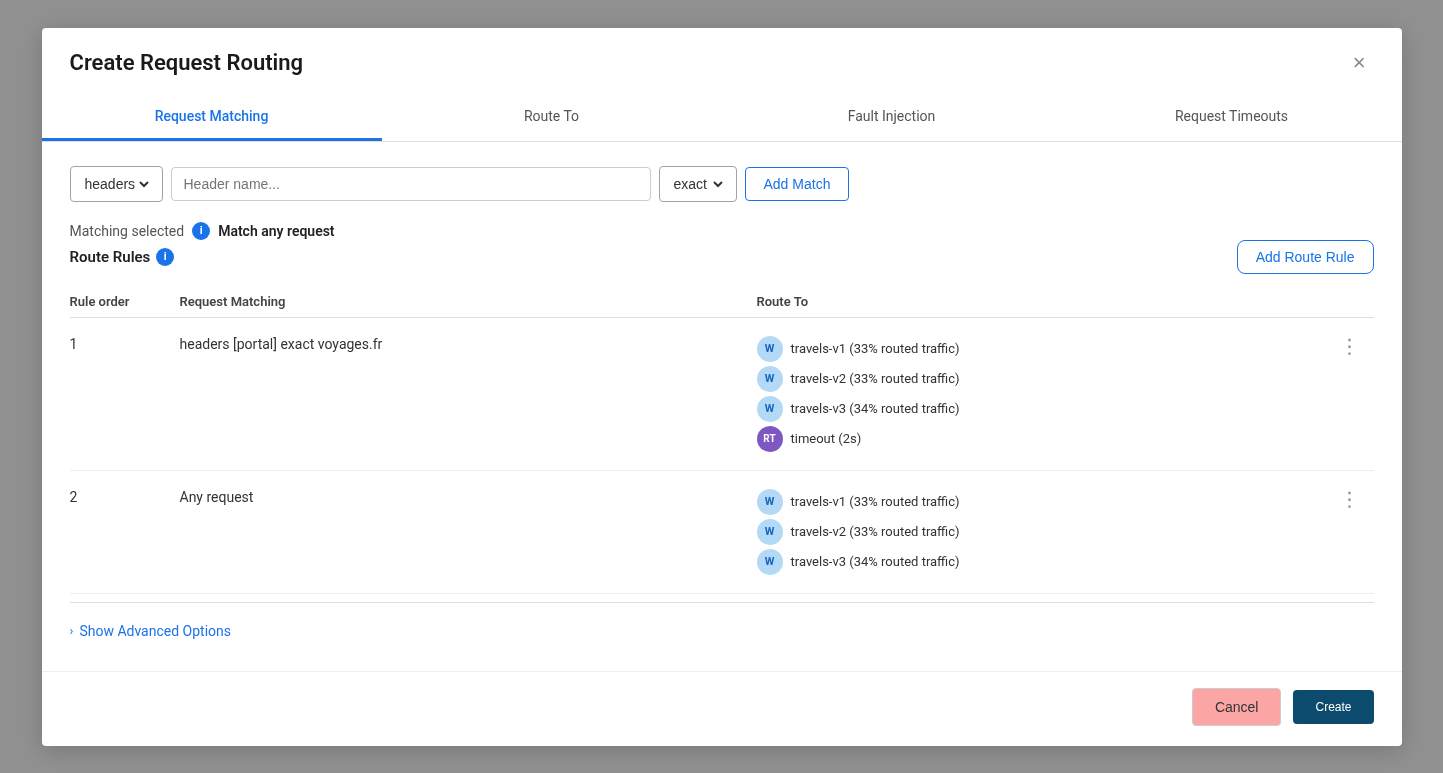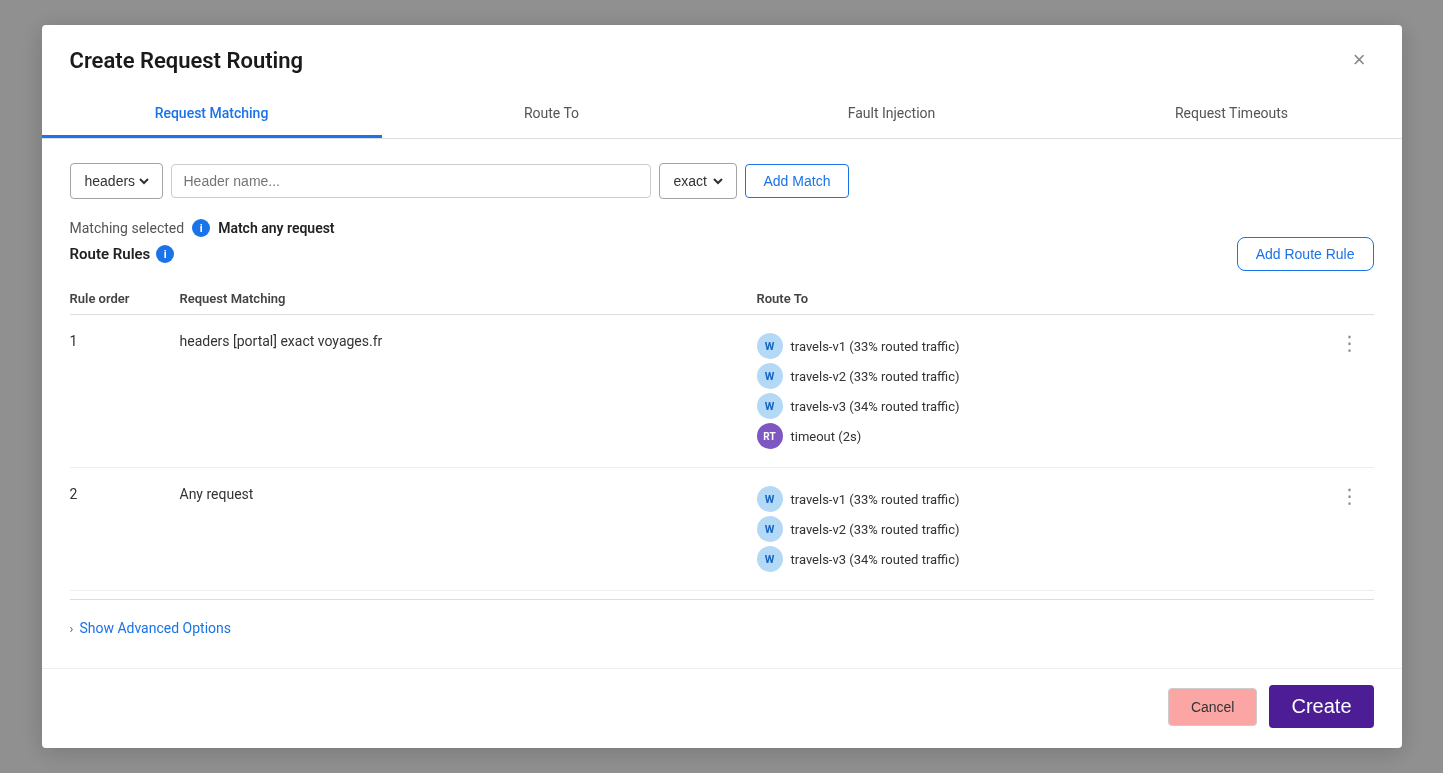--- a/index.html
+++ b/index.html
@@ -276,26 +276,26 @@
       border: 1.5px solid #ccc;
       background: #fca5a5;
       color: #333;
       border-radius: 4px;
       padding: 10px 22px;
       font-size: 14px;
       cursor: pointer;
     }
 
     .create-btn {
-      background: #4c1d95;
+      background: #0c4a6e;
       color: #fff;
       border: none;
       border-radius: 4px;
       padding: 10px 22px;
-      font-size: 20px;
+      font-size: 12px;
       cursor: pointer;
       font-weight: 500;
     }
 
     .row-num {
       color: #333;
       font-size: 14px;
     }
 
     .request-matching-cell {

